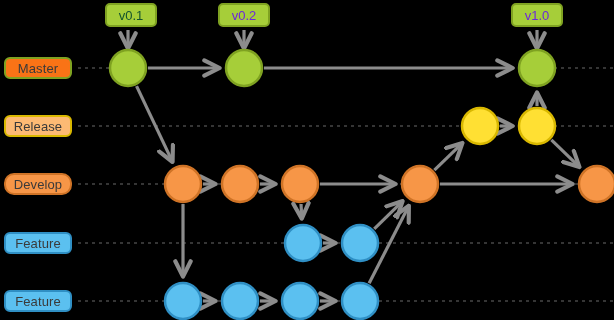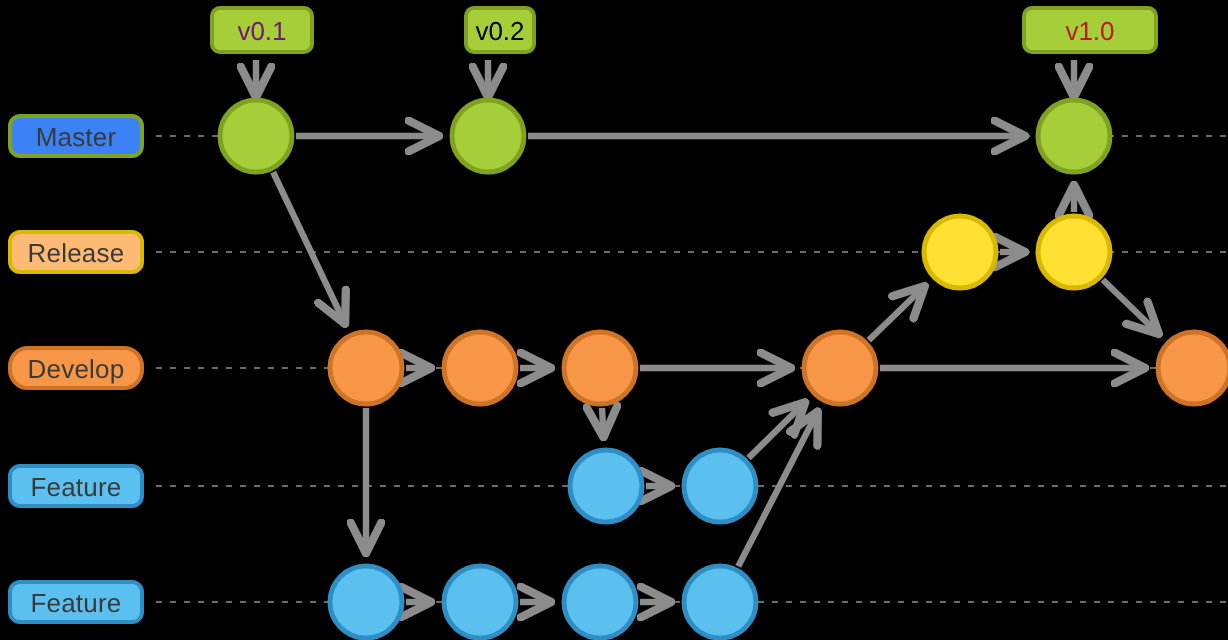--- a/index.html
+++ b/index.html
@@ -131,25 +131,25 @@
         <g id="node-f2c">
           <circle cx="300" cy="301" r="18" fill="#5bc0f0" stroke="#2f8fc4" stroke-width="2.5"></circle>
         </g>
         <g id="node-f2d">
           <circle cx="360" cy="301" r="18" fill="#5bc0f0" stroke="#2f8fc4" stroke-width="2.5"></circle>
         </g>
       </g>
   </svg>
 
   <div id="pill-layer">
-      <div class="pill" style="left: 4px; top: 57px; width: 68px; height: 22px; background: #3b82f6; border-color: rgb(127, 162, 33); color: rgb(58, 58, 58);">Master</div>
+      <div class="pill" style="left: 4px; top: 57px; width: 68px; height: 22px; background: #f97316; border-color: rgb(127, 162, 33); color: rgb(58, 58, 58);">Master</div>
       <div class="pill" style="left: 4px; top: 115px; width: 68px; height: 22px; background: #fdba74; border-color: rgb(217, 184, 0); color: rgb(58, 58, 58);">Release</div>
       <div class="pill" style="left: 4px; top: 173px; width: 68px; height: 22px; background: rgb(247, 150, 71); border-color: rgb(207, 115, 38); color: rgb(58, 58, 58); border-radius: 10px;">Develop</div>
       <div class="pill" style="left: 4px; top: 232px; width: 68px; height: 22px; background: rgb(91, 192, 240); border-color: rgb(47, 143, 196); color: rgb(58, 58, 58);">Feature</div>
       <div class="pill" style="left: 4px; top: 290px; width: 68px; height: 22px; background: rgb(91, 192, 240); border-color: rgb(47, 143, 196); color: rgb(58, 58, 58);">Feature</div>
     </div>
   <div id="tag-layer">
-      <div class="tag" style="left: 105px; top: 3px; width: 52px; height: 24px; background: rgb(166, 206, 57); border-color: rgb(127, 162, 33); color: #701a75;">v0.1</div>
-      <div class="tag" style="left: 232px; top: 3px; width: 36px; height: 24px; background: rgb(166, 206, 57); border-color: rgb(127, 162, 33); color: #000000;">v0.2</div>
-      <div class="tag" style="left: 511px; top: 3px; width: 68px; height: 24px; background: rgb(166, 206, 57); border-color: rgb(127, 162, 33); color: #b91c1c;">v1.0</div>
+      <div class="tag" style="left: 105px; top: 3px; width: 52px; height: 24px; background: rgb(166, 206, 57); border-color: rgb(127, 162, 33); color: #14532d;">v0.1</div>
+      <div class="tag" style="left: 218px; top: 3px; width: 52px; height: 24px; background: rgb(166, 206, 57); border-color: rgb(127, 162, 33); color: #6d28d9;">v0.2</div>
+      <div class="tag" style="left: 511px; top: 3px; width: 52px; height: 24px; background: rgb(166, 206, 57); border-color: rgb(127, 162, 33); color: #6d28d9;">v1.0</div>
     </div>
 
 </div>
 
 </body></html>

